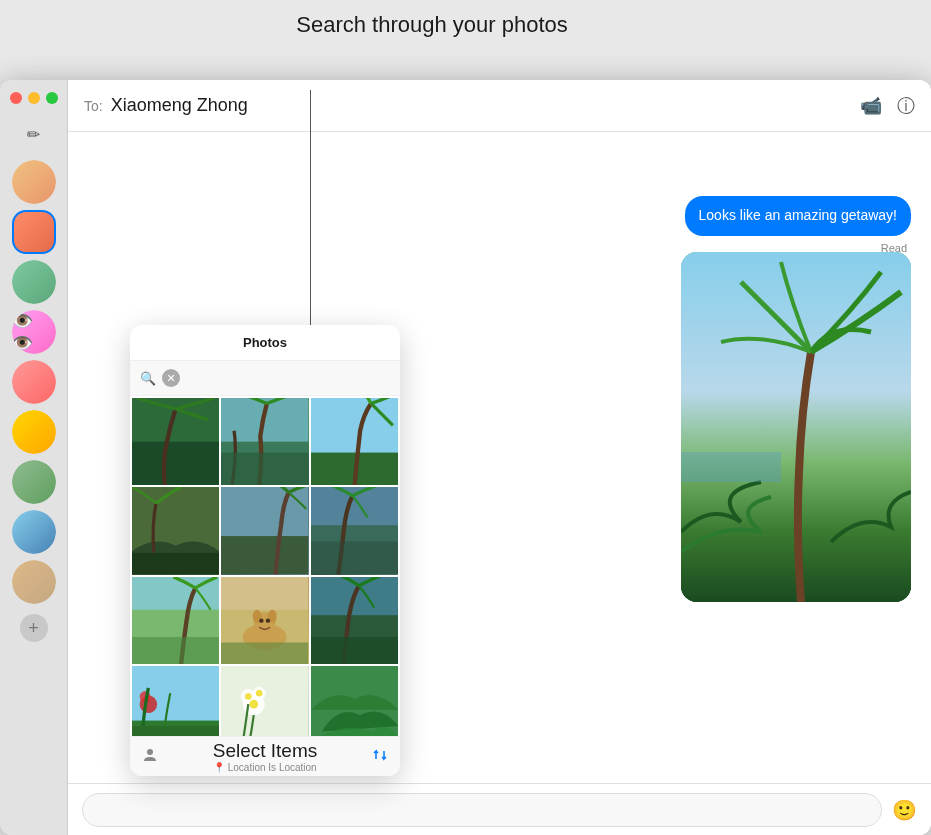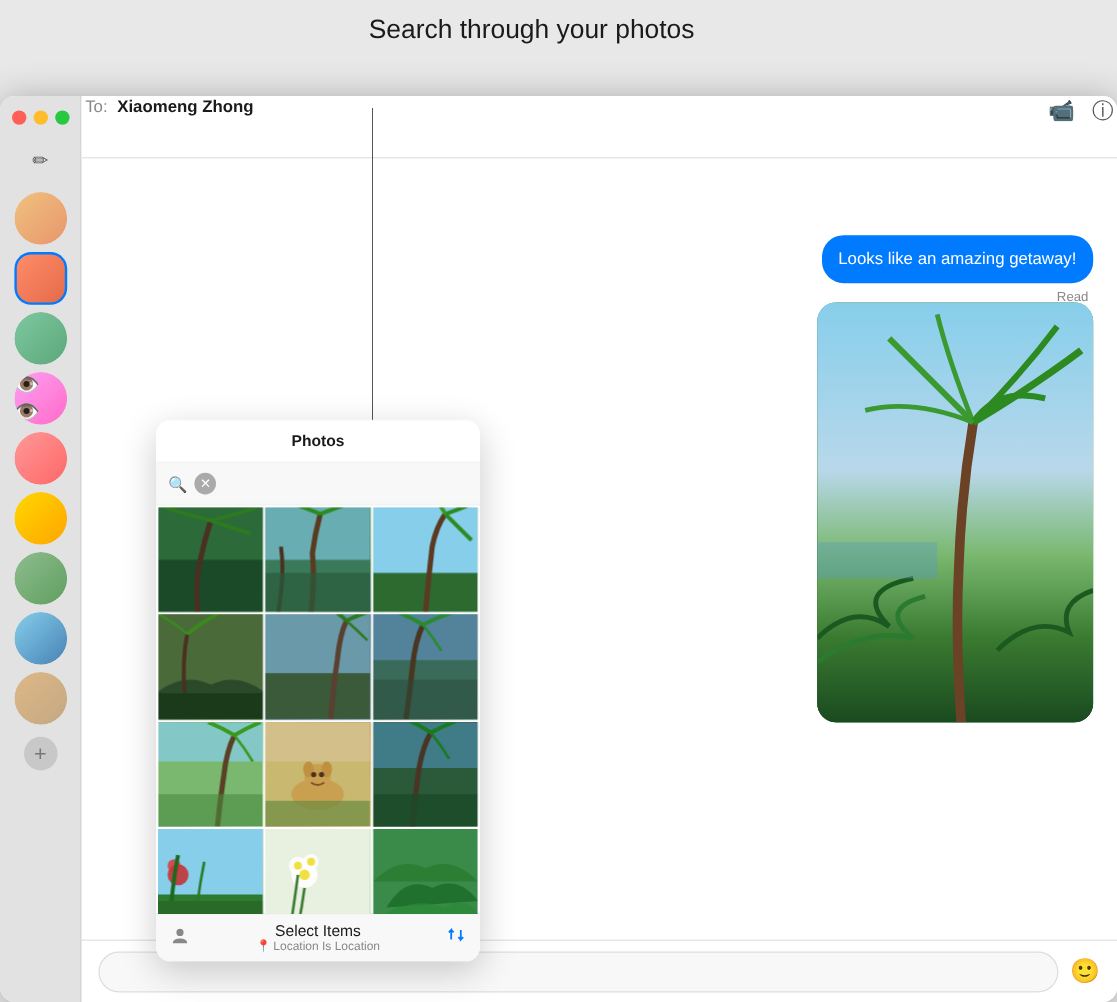--- a/index.html
+++ b/index.html
@@ -9,21 +9,21 @@
       background: #e8e8e8;
       font-family: -apple-system, BlinkMacSystemFont, 'SF Pro Text', sans-serif;
       overflow: hidden;
       position: relative;
     }
 
     
     .tooltip-text {
       position: absolute;
       top: 10px;
-      left: 263px;
+      left: 252px;
       font-size: 22px;
       color: #1a1a1a;
       line-height: 1.35;
       text-align: center;
       width: 360px;
       z-index: 10;
     }
 
     
     .tooltip-line {
@@ -153,40 +153,40 @@
       background: #ffffff;
     }
 
     
     .title-bar {
       height: 52px;
       background: rgba(255,255,255,0.85);
       backdrop-filter: blur(10px);
       border-bottom: 1px solid #e0e0e0;
       display: flex;
-      align-items: flex-start;
-      padding: 0 3px;
+      align-items: center;
+      padding: 0 16px;
       justify-content: space-between;
     }
 
     .title-bar-left {
       display: flex;
       align-items: center;
       gap: 8px;
     }
 
     .to-label {
       color: #888;
       font-size: 14px;
     }
 
     .contact-name {
       color: #1a1a1a;
-      font-size: 14px;
-      font-weight: 700;
+      font-size: 18px;
+      font-weight: 400;
     }
 
     .title-bar-right {
       display: flex;
       align-items: center;
       gap: 14px;
     }
 
     .title-icon {
       color: #555;
@@ -285,21 +285,21 @@
     .emoji-btn {
       color: #888;
       font-size: 20px;
       cursor: pointer;
     }
 
     
     .photos-panel {
       position: absolute;
       left: 130px;
-      top: 350px;
+      top: 325px;
       width: 270px;
       background: white;
       border-radius: 12px;
       box-shadow: 0 8px 30px rgba(0,0,0,0.2);
       overflow: hidden;
       z-index: 20;
     }
 
     .photos-header {
       text-align: center;
@@ -391,21 +391,21 @@
       font-size: 12px;
     }
 
     .footer-center {
       display: flex;
       flex-direction: column;
       align-items: center;
     }
 
     .select-items-label {
-      font-size: 13px;
+      font-size: 19px;
       font-weight: 500;
       color: #1a1a1a;
     }
 
     .location-label {
       font-size: 10px;
       color: #888;
       display: flex;
       align-items: center;
       gap: 2px;

